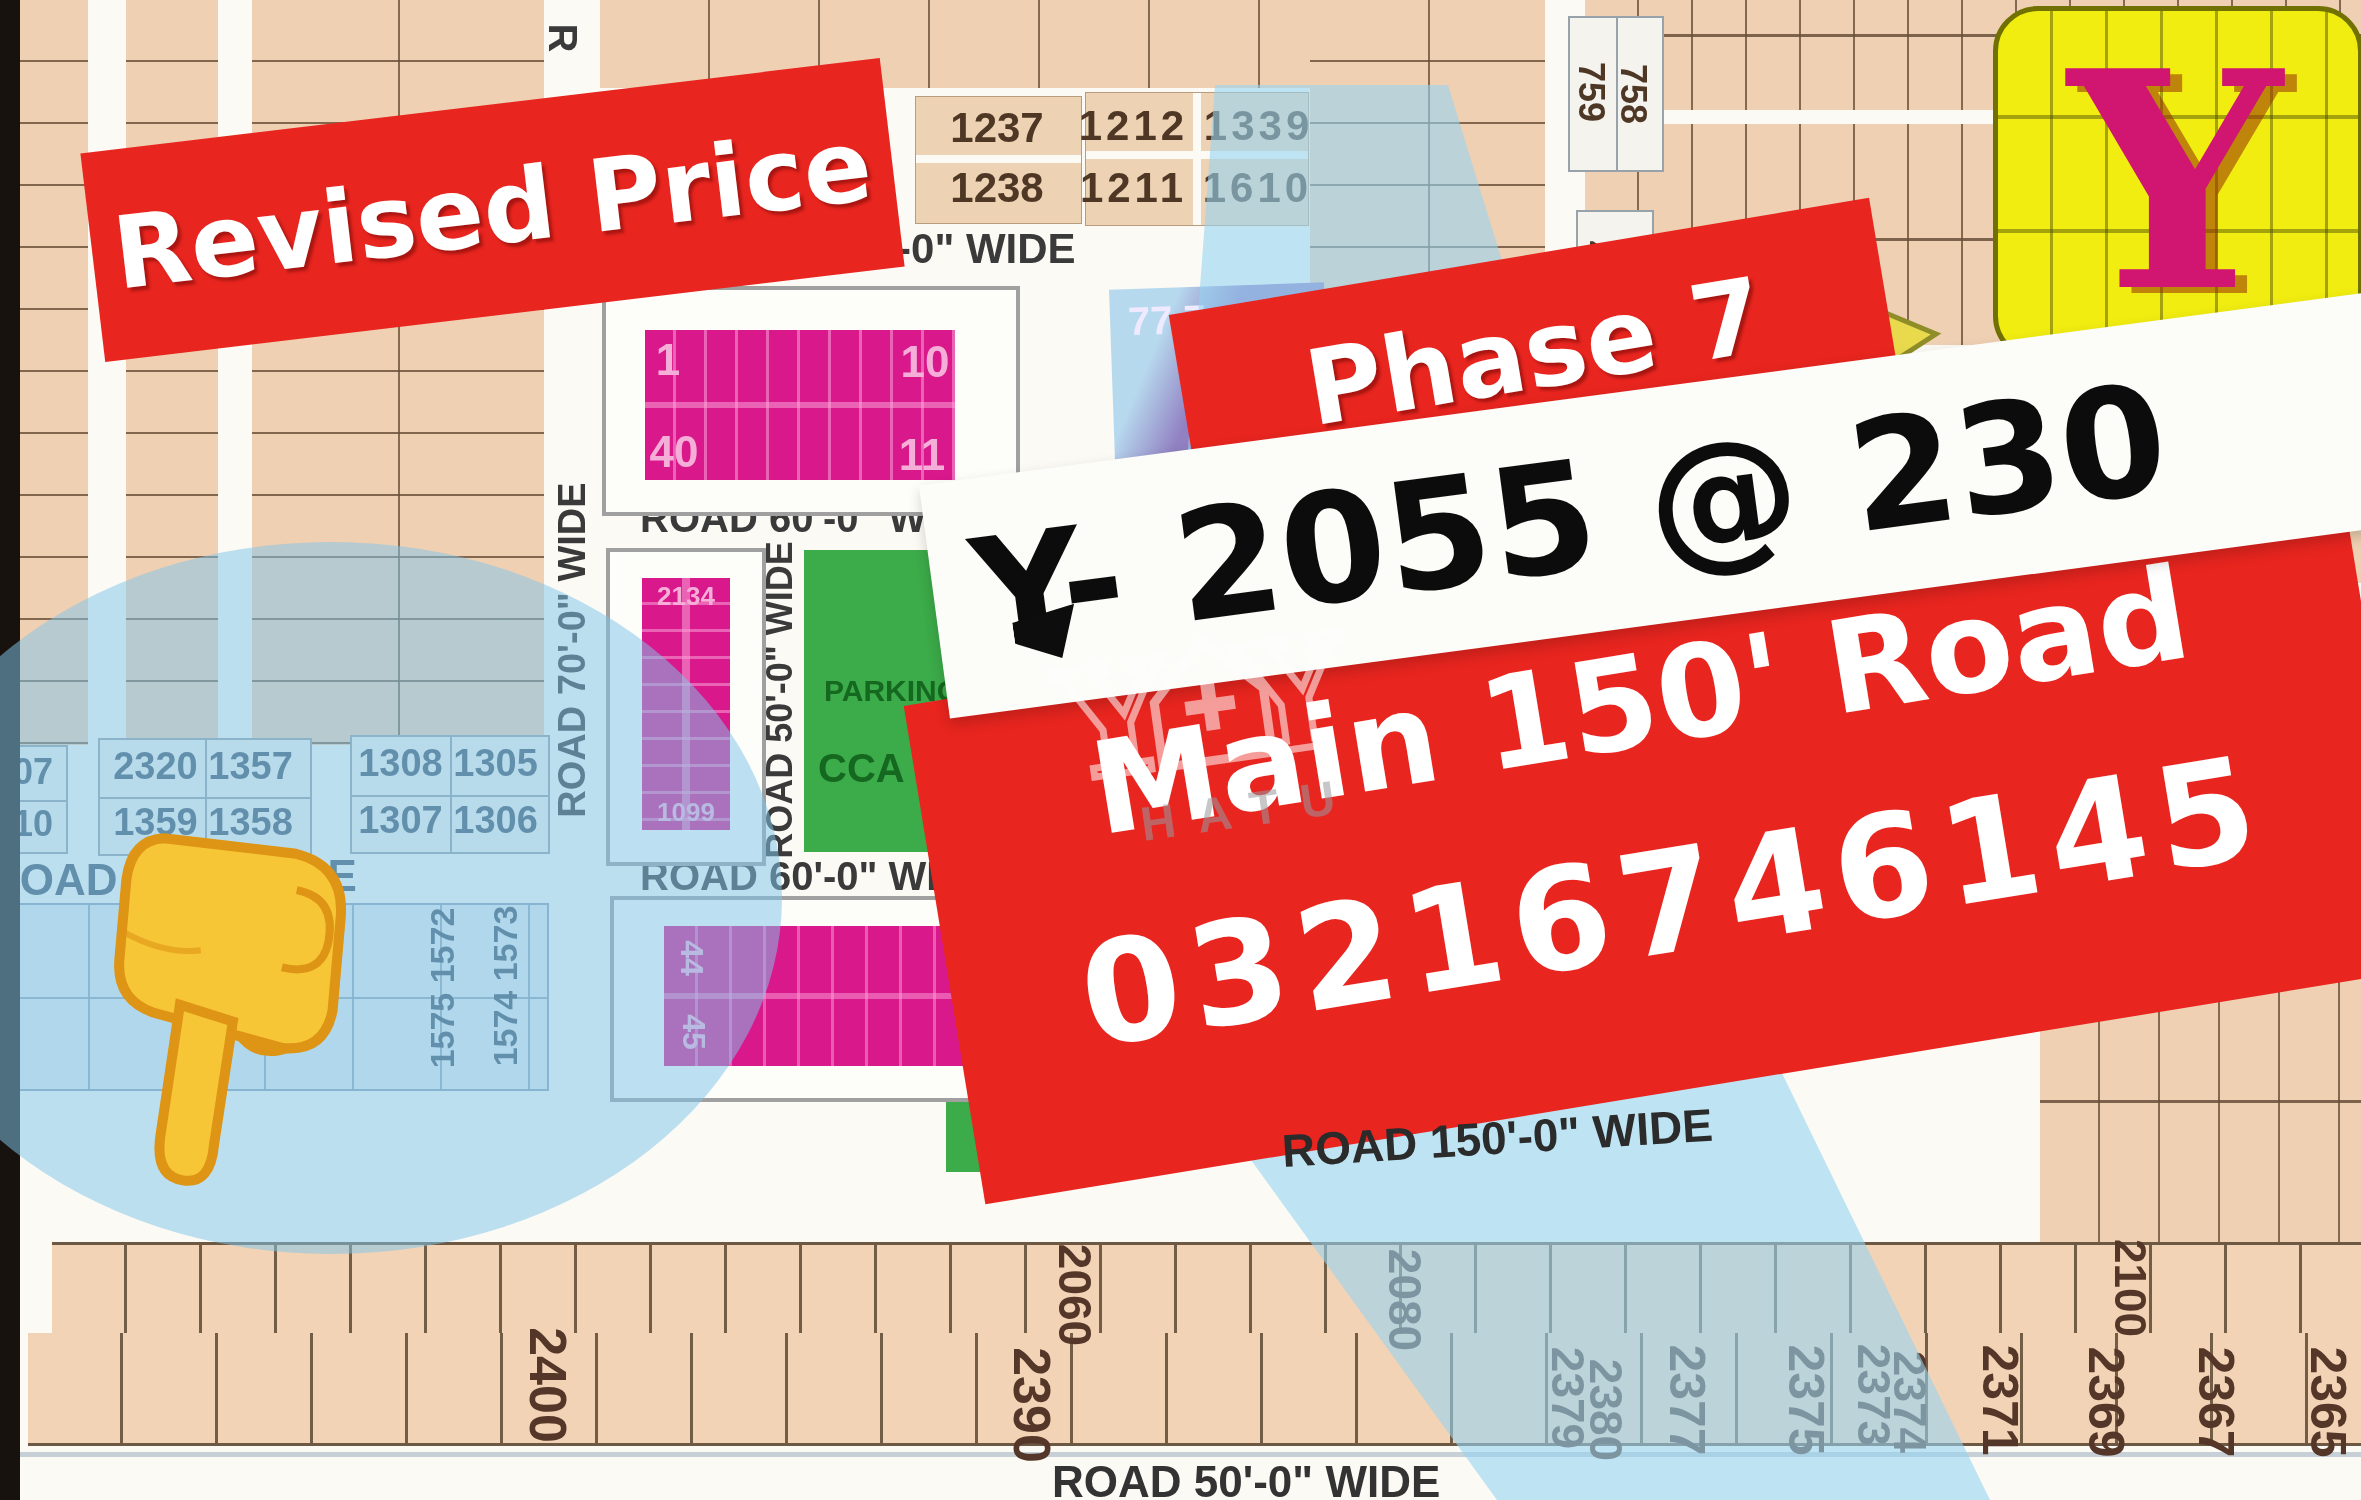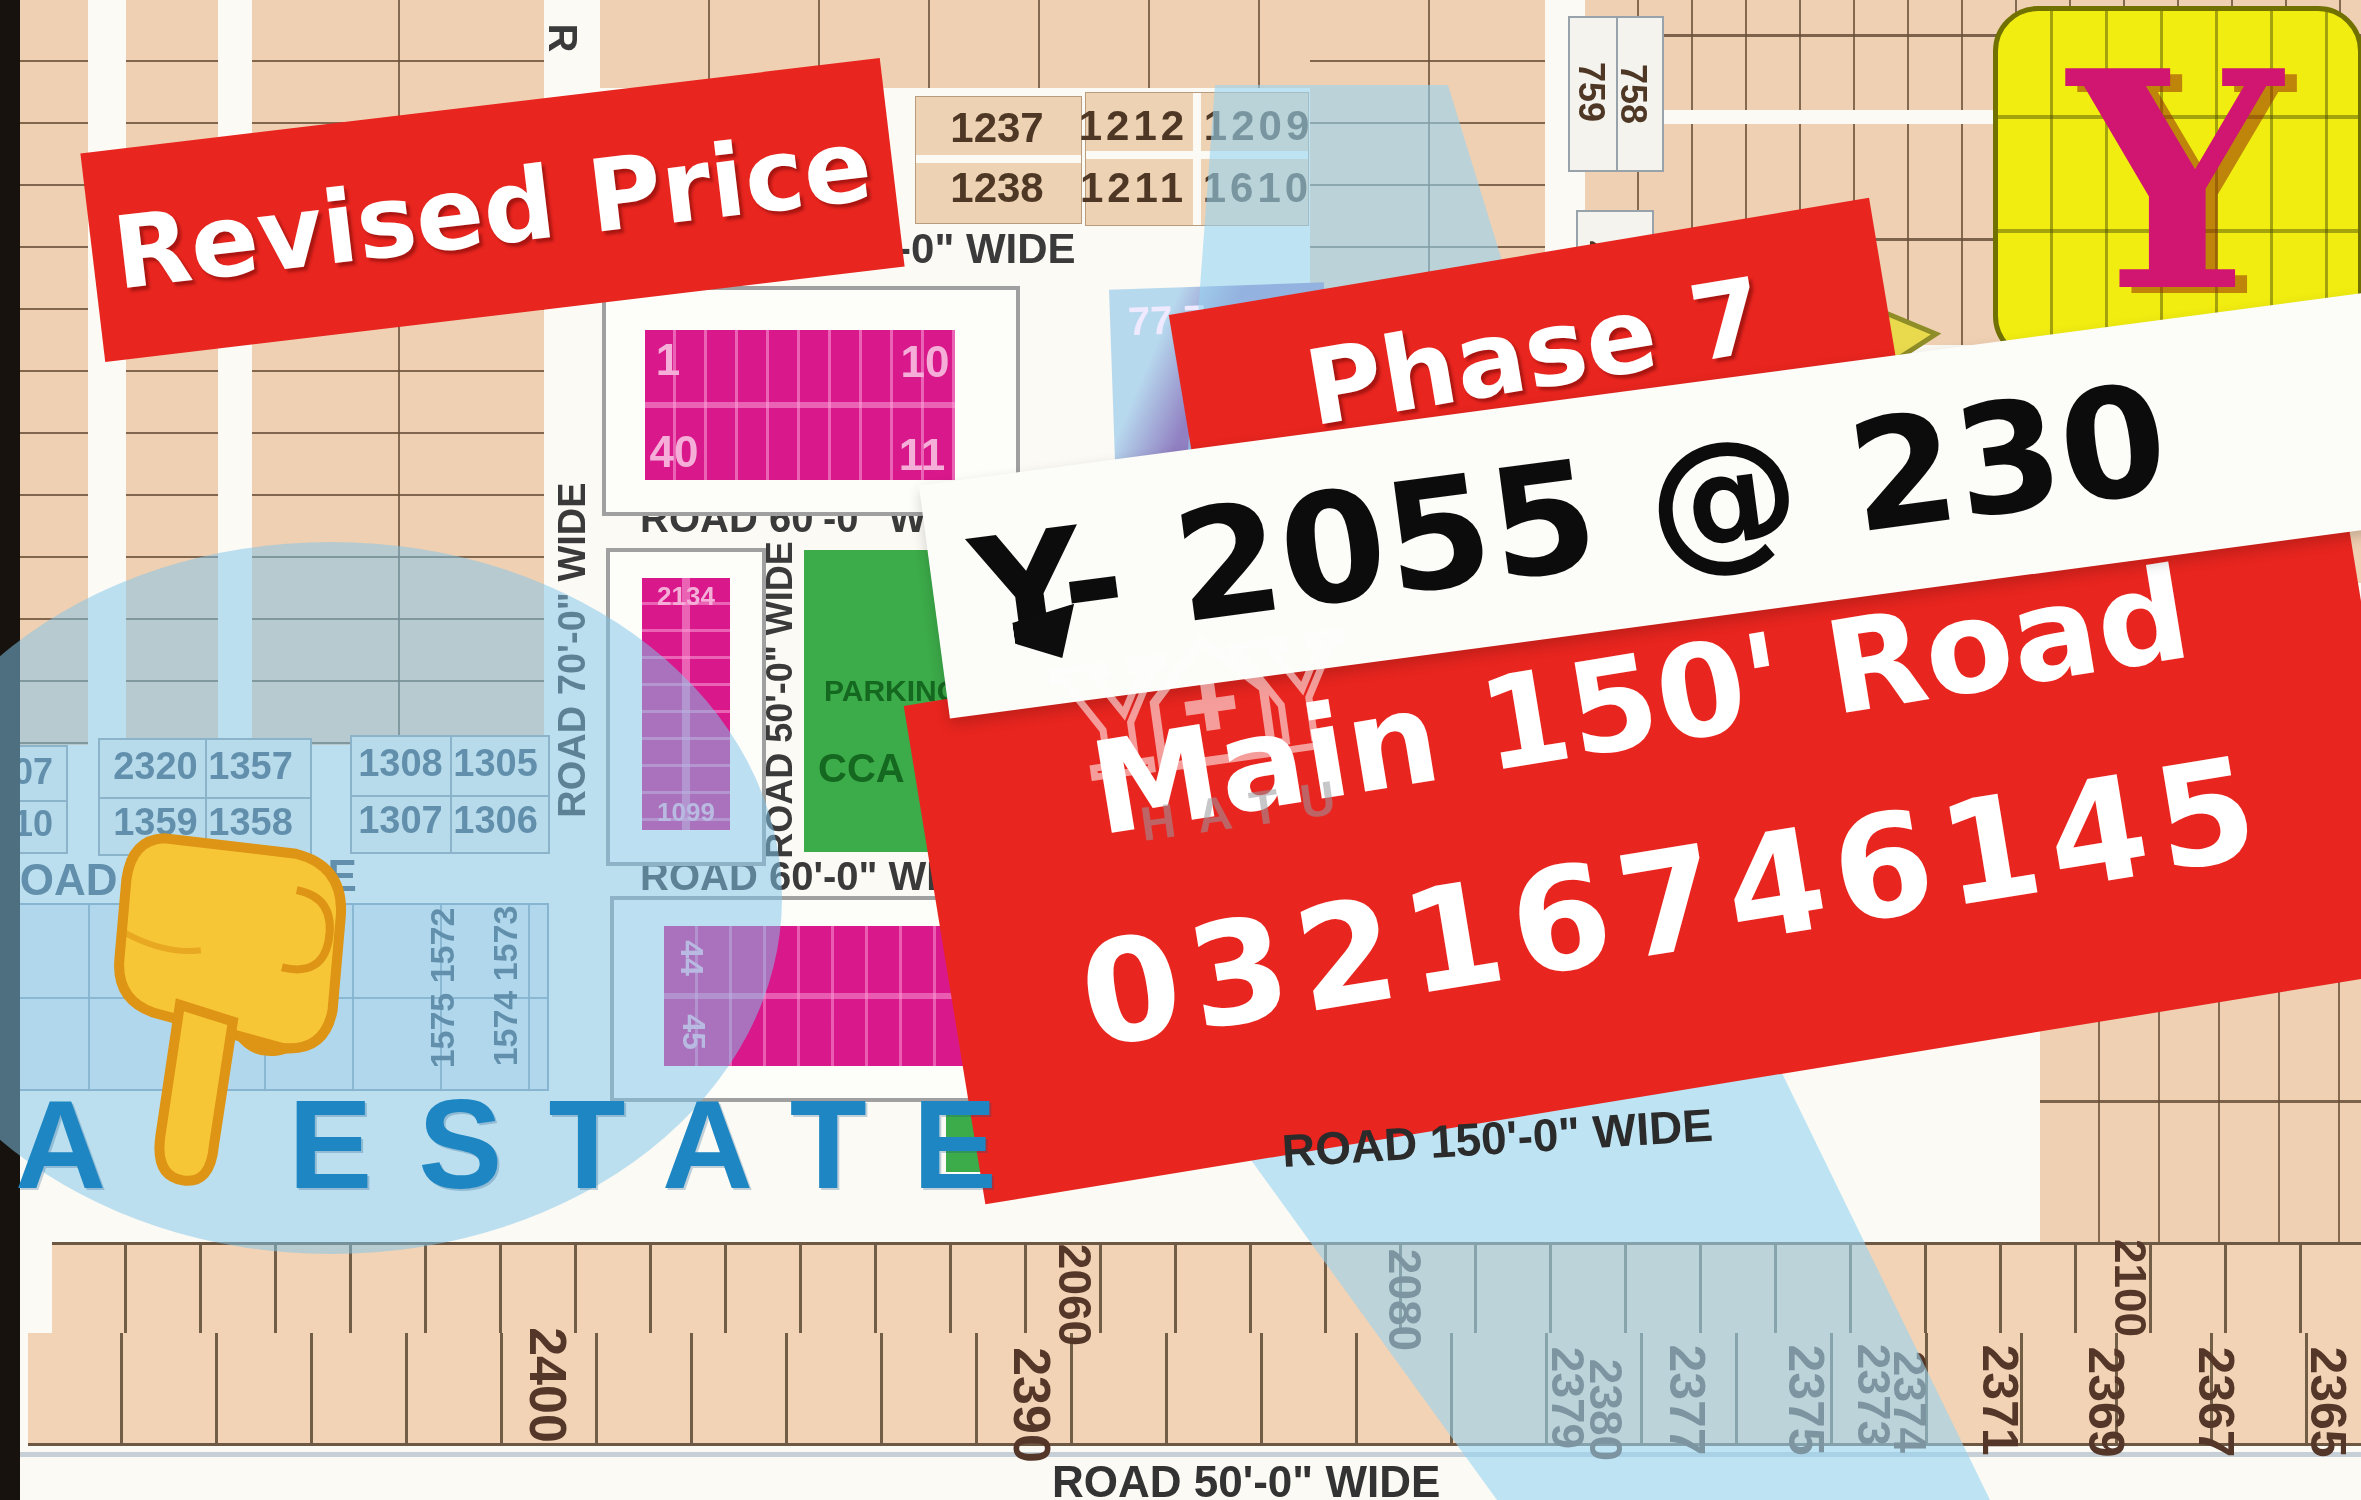--- a/index.html
+++ b/index.html
@@ -58,21 +58,21 @@
   <div class="abs tanBox" style="left:915px;top:96px;width:165px;height:126px;border:1px solid #b99c7e;">
     <div class="wline" style="left:0;top:58px;width:100%;height:8px;"></div>
   </div>
   <div class="lbl c brown" style="left:997px;top:128px;font-size:42px;">1237</div>
   <div class="lbl c brown" style="left:997px;top:188px;font-size:42px;">1238</div>
 
   <div class="abs tanBox" style="left:1085px;top:92px;width:222px;height:132px;border:1px solid #b99c7e;">
     <div class="wline" style="left:0;top:58px;width:100%;height:8px;"></div>
     <div class="wline" style="left:48%;top:0;width:8px;height:100%;"></div>
   </div>
-  <div class="lbl c brown" style="left:1196px;top:126px;font-size:42px;letter-spacing:4px;">1212 1209</div>
+  <div class="lbl c brown" style="left:1196px;top:126px;font-size:42px;letter-spacing:4px;">1212 1339</div>
   <div class="lbl c brown" style="left:1196px;top:188px;font-size:42px;letter-spacing:4px;">1211 1610</div>
 
   <div class="abs tanH" style="left:1310px;top:0;width:235px;height:560px;">
     <div style="position:absolute;left:50%;top:0;width:2px;height:100%;background:rgba(104,80,56,.8);"></div>
   </div>
 
   <div class="abs tanV" style="left:1585px;top:0;width:776px;height:345px;">
     <div class="hline" style="left:0;top:34px;width:100%;height:3px;"></div>
     <div class="wline" style="left:0;top:110px;width:100%;height:14px;"></div>
     <div class="hline" style="left:0;top:238px;width:100%;height:3px;"></div>
@@ -229,22 +229,20 @@
   <div class="abs" style="left:1035px;top:600px;width:360px;height:280px;transform:rotate(-8deg);z-index:46;opacity:.55;">
     <svg width="360" height="280" viewBox="0 0 360 280">
       <text x="30" y="160" font-family="DejaVu Serif, serif" font-weight="bold" font-size="150" fill="none" stroke="#ffffff" stroke-width="7">Y</text>
       <text x="210" y="160" font-family="DejaVu Serif, serif" font-weight="bold" font-size="150" fill="none" stroke="#ffffff" stroke-width="7">Y</text>
       <path d="M180 40 L235 95 L235 160 L125 160 L125 95 Z" fill="none" stroke="#ffffff" stroke-width="9"></path>
       <path d="M180 80 v50 M155 105 h50" stroke="#ffffff" stroke-width="14"></path>
     </svg>
     <div class="lbl" style="left:95px;top:190px;font-size:48px;color:#9a9aa0;letter-spacing:22px;">HATU</div>
   </div>
 
-  <div class="lbl" style="left:15px;top:1082px;font-size:126px;color:#1e86c2;letter-spacing:46px;word-spacing:60px;
-              z-index:50;text-shadow:2px 2px 0 rgba(20,80,130,.25);">A ESTATE</div>
 
   <svg class="abs" style="left:88px;top:822px;z-index:60;" width="265" height="405" viewBox="0 0 132 200">
     <g transform="rotate(5 66 100)">
       <path d="M30 10 Q14 12 13 32 L13 72 Q13 92 32 97 L98 109 Q119 109 121 88 L121 42 Q121 16 96 12 Z" fill="#f7c636" stroke="#de9414" stroke-width="5"></path>
       <path d="M98 30 q20 2 18 24 q-2 18 -22 15" fill="#f7c636" stroke="#de9414" stroke-width="4"></path>
       <path d="M45 92 L41 158 Q40 178 54 179 Q68 180 68 160 L72 98 Z" fill="#f7c636" stroke="#de9414" stroke-width="5"></path>
       <path d="M75 104 q10 12 26 5" fill="none" stroke="#de9414" stroke-width="4"></path>
       <path d="M13 58 q22 10 40 6" fill="none" stroke="#de9414" stroke-width="3" opacity=".6"></path>
     </g>
   </svg>

